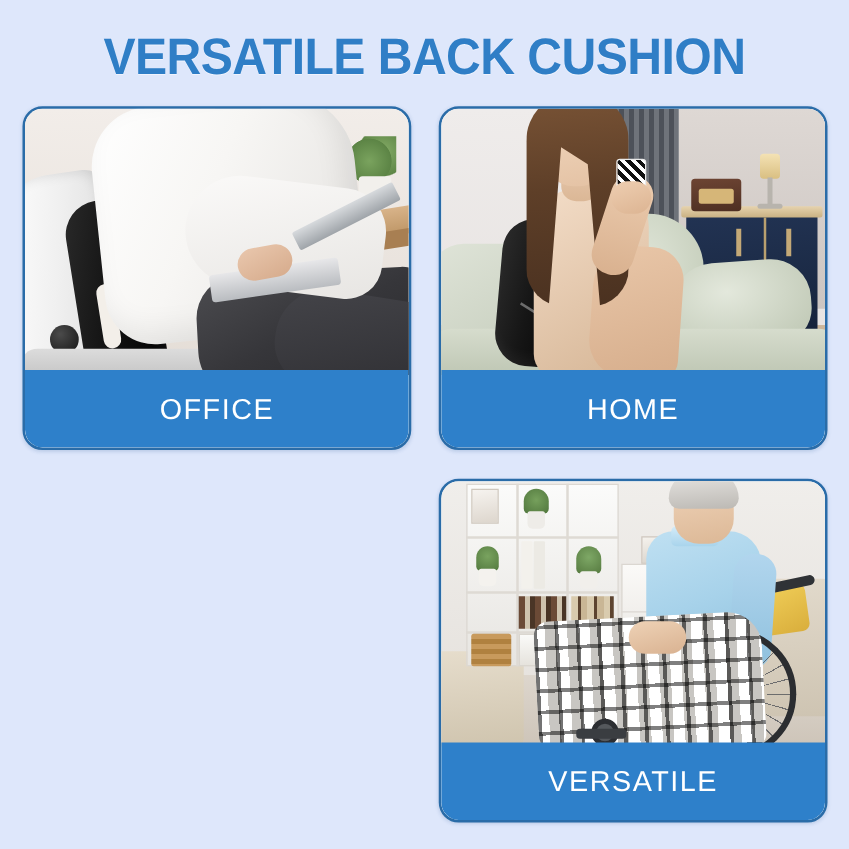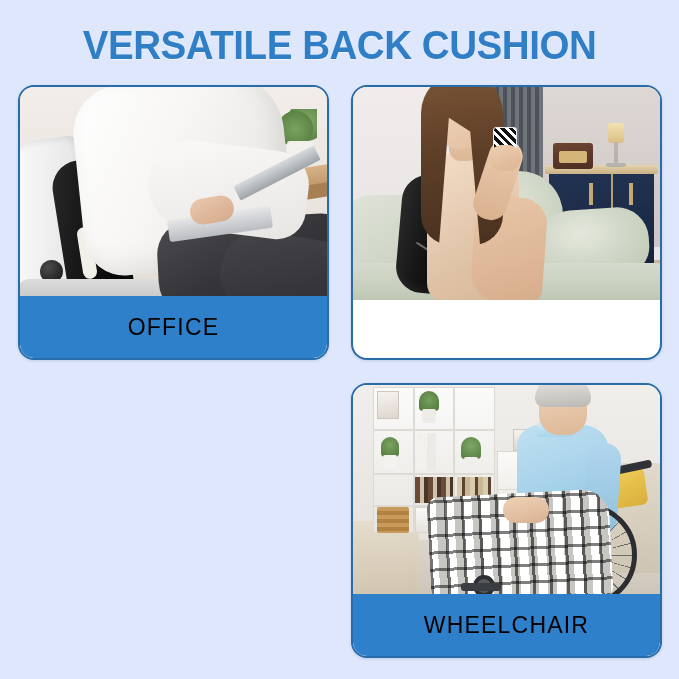--- a/index.html
+++ b/index.html
@@ -39,21 +39,21 @@
   .card.c3 { left:0;   top:298px; }
   .card.c4 { left:333px; top:298px; }
 
   .photo {
     position:absolute; left:0; top:0; right:0; height:213px;
     overflow:hidden;
   }
   .label {
     position:absolute; left:0; right:0; bottom:0; height:62px;
     background:#2e80ca;
-    color:#000000;
+    color:#ffffff;
     display:flex; align-items:center; justify-content:center;
     font-size:23px; letter-spacing:1.2px;
     border-bottom-left-radius:14px; border-bottom-right-radius:14px;
   }
 
   
   .ly { position:absolute; }
   .off-wall { left:0; top:0; width:100%; height:100%;
     background:linear-gradient(180deg,#f2ede9,#e4ddd6); }
   .off-desk { right:-6px; top:86px; width:120px; height:22px;
@@ -375,20 +375,21 @@
         <div class="ly hm-strap1"></div>
         <div class="ly hm-strap2"></div>
         <div class="ly hm-skin-arm"></div>
         <div class="ly hm-neck"></div>
         <div class="ly hm-face"></div>
         <div class="ly hm-hair"></div>
         <div class="ly hm-forearm"></div>
         <div class="ly hm-mug"></div>
         <div class="ly hm-hand"></div>
       </div>
+      <div class="label">HOME</div>
     </div>
 
 
     <div class="card c4">
       <div class="photo">
         <div class="ly wc-wall"></div>
         <div class="ly wc-floor"></div>
         <div class="ly wc-sofa"></div>
         <div class="ly wc-pillow"></div>
         <div class="ly wc-chaise"></div>
@@ -424,17 +425,17 @@
         <div class="ly wc-frame-bar"></div>
         <div class="ly wc-spokes"></div>
         <div class="ly wc-bigwheel"></div>
         <div class="ly wc-hub"></div>
         <div class="ly wc-reflector"></div>
         <div class="ly wc-blanket"></div>
         <div class="ly wc-hands"></div>
         <div class="ly wc-smallwheel"></div>
         <div class="ly wc-footplate"></div>
       </div>
-      <div class="label">WHEELCHAIR</div>
+      <div class="label">VERSATILE</div>
     </div>
 
   </div>
 </div>
 
 </body></html>

